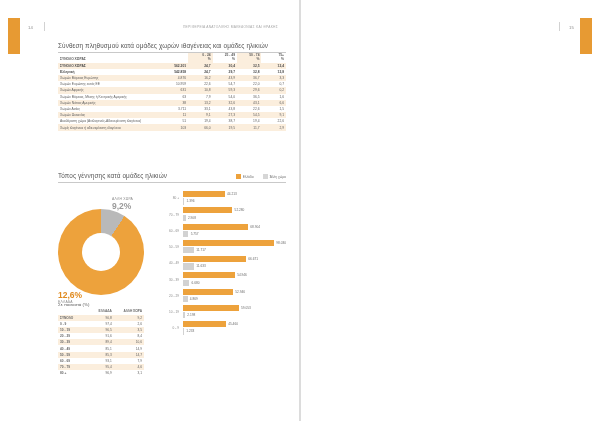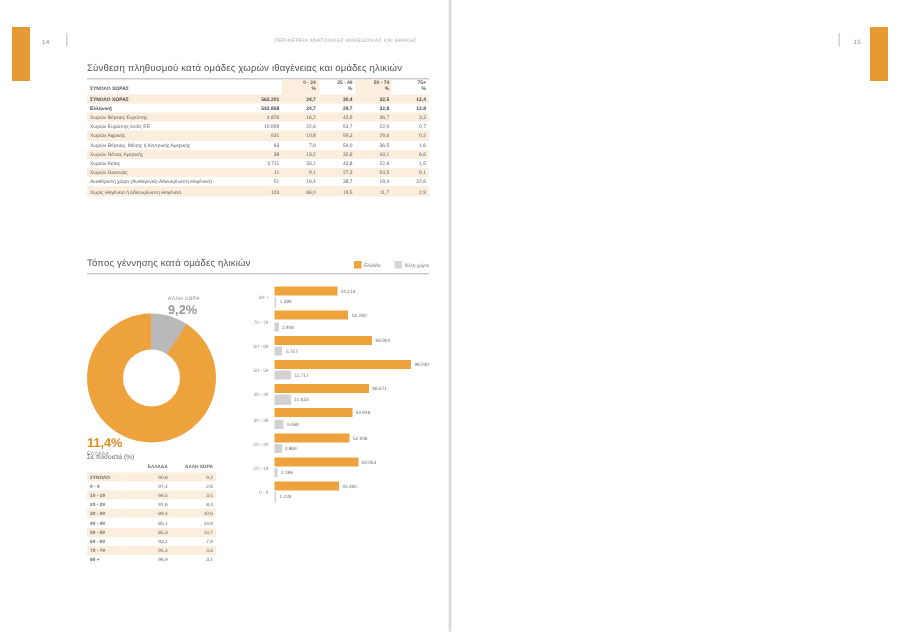--- a/index.html
+++ b/index.html
@@ -203,21 +203,21 @@
 
       <div style="display:flex;margin-top:8px;">
 
         <div style="width:96px;position:relative;">
           <div class="donut-lbl" style="left:54px;top:6px;">ΑΛΛΗ ΧΩΡΑ</div>
           <div class="donut-big grey" style="position:absolute;left:54px;top:11px;">9,2%</div>
           <div class="donut-wrap" style="margin-top:18px;">
             <div class="donut"></div>
           </div>
           <div style="position:absolute;left:0;top:100px;">
-            <div class="donut-big">11,4%</div>
+            <div class="donut-big">12,6%</div>
             <div class="donut-lbl">ΕΛΛΑΔΑ</div>
           </div>
         </div>
 
         <div style="flex:1;padding-left:4px;" id="birth-bars">
             <div class="barrow">
               <div class="barcat">80 +</div>
               <div class="barstack">
                 <div class="bline">
                   <div class="bfill" style="width:40.59134958686116%"></div>

